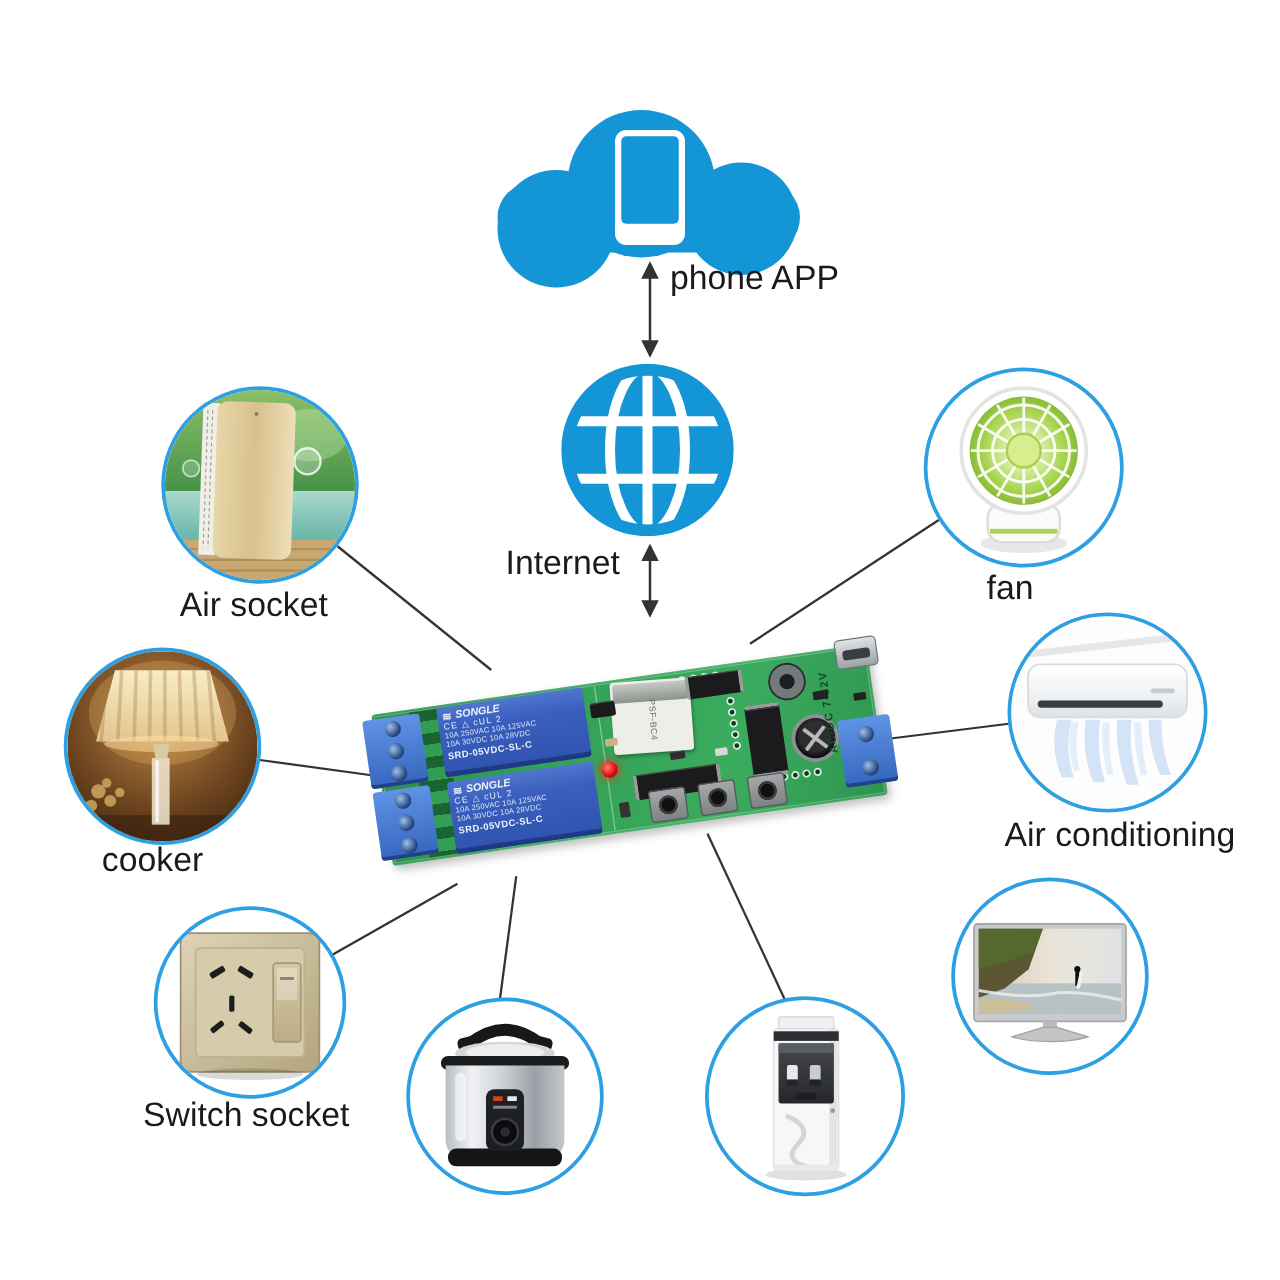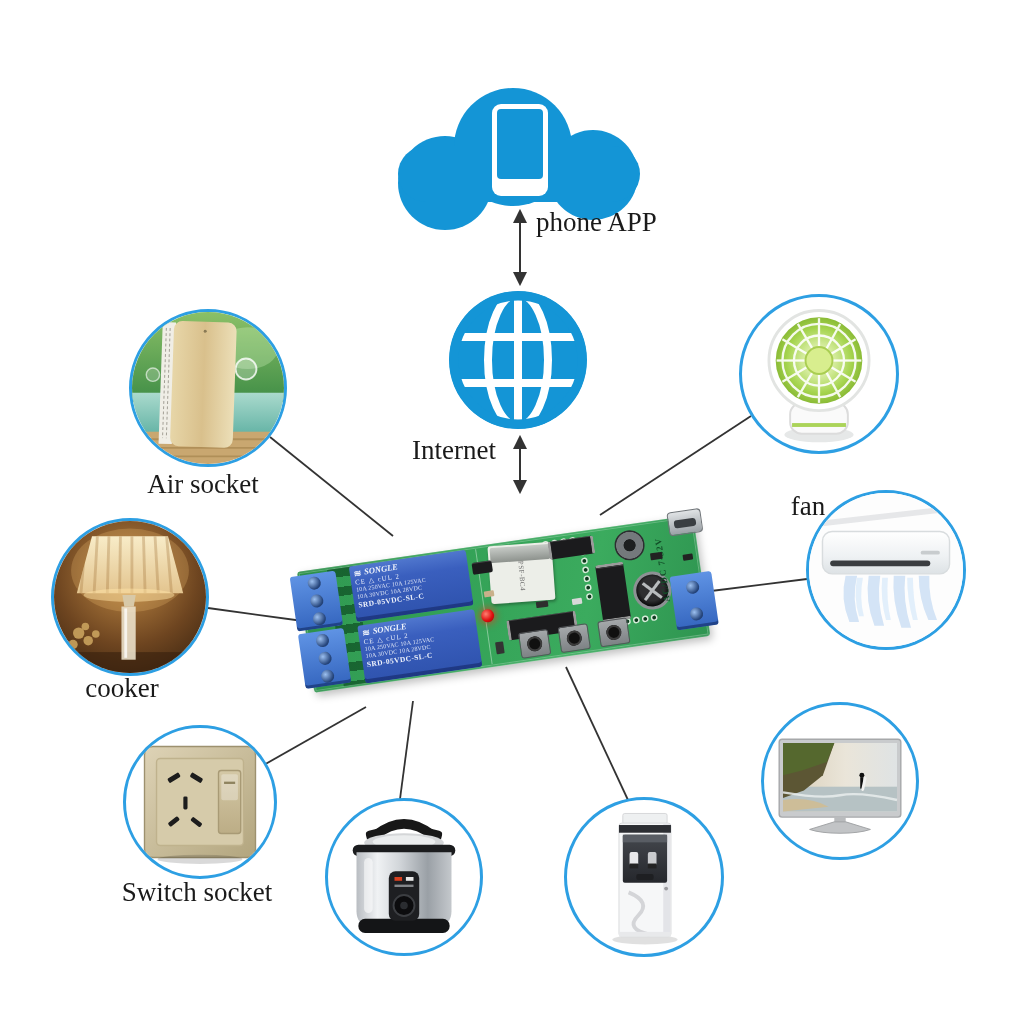--- a/index.html
+++ b/index.html
@@ -1,34 +1,34 @@
 <!DOCTYPE html>
 <html><head>
 <meta charset="utf-8">
 <style>
   html,body{margin:0;padding:0;background:#fff;}
   .stage{position:relative;width:1024px;height:968px;background:#fff;overflow:hidden;
-         font-family:Liberation Serif, serif;color:#1a1a1a;}
+         font-family:Liberation Sans, sans-serif;color:#1a1a1a;}
   .wires{position:absolute;left:0;top:0;width:1024px;height:1024px;}
   
   .cloud{position:absolute;left:398px;top:88px;width:242px;height:114px;}
   .cloud .cc{position:absolute;border-radius:50%;background:#1495d6;}
   .cloud .c1{left:0;top:48px;width:94px;height:94px;}
   .cloud .c2{left:56px;top:0;width:118px;height:118px;}
   .cloud .c3{left:150px;top:42px;width:90px;height:90px;}
   .cloud .cbase{position:absolute;left:0;top:58px;width:242px;height:56px;border-radius:28px;background:#1495d6;}
   .phone{position:absolute;left:94px;top:16px;width:56px;height:92px;border-radius:9px;background:#fff;}
   .phone .screen{position:absolute;left:5px;right:5px;top:5px;bottom:17px;border-radius:4px;background:#1495d6;}
   .phone .homebtn{position:absolute;left:23px;bottom:3px;width:10px;height:10px;border-radius:50%;background:#fff;}
   
   .lbl{position:absolute;font-size:27px;line-height:1.1;text-align:center;color:#1a1a1a;white-space:nowrap;}
   .lbl-phone{left:536px;top:208px;text-align:left;}
   .lbl-internet{left:296px;top:436px;width:200px;text-align:right;}
   .lbl-air-cleaner{left:103px;top:470px;width:200px;}
-  .lbl-fan{left:708px;top:456px;width:200px;margin-top:36px;}
+  .lbl-fan{left:708px;top:456px;width:200px;}
   .lbl-light{left:22px;top:674px;width:200px;}
   .lbl-ac{left:786px;top:654px;width:220px;}
   .lbl-switch{left:97px;top:878px;width:200px;}
   .lbl-tv{left:743px;top:862px;width:200px;}
   .lbl-rice{left:298px;top:956px;width:200px;}
   .lbl-water{left:526px;top:958px;width:220px;}
   
   .globe{position:absolute;left:449px;top:291px;width:138px;height:138px;}
   
   .dev{position:absolute;border-radius:50%;border:3px solid #2d9fe3;background:#fff;overflow:hidden;box-sizing:border-box;}
@@ -391,20 +391,21 @@
         <path d="M88,86 q-2,26 8,54 l10,0 q-9,-28 -6,-54 z"></path>
         <path d="M114,86 q0,24 10,46 l9,0 q-9,-22 -8,-46 z"></path>
       </g>
       <g fill="rgba(200,225,250,.5)">
         <path d="M50,88 q-4,20 2,40 l5,0 q-5,-20 -1,-40 z"></path>
         <path d="M76,88 q-2,22 4,44 l5,0 q-5,-22 -3,-44 z"></path>
         <path d="M102,88 q0,22 6,44 l5,0 q-5,-22 -5,-44 z"></path>
       </g>
     </svg>
   </div>
+  <div class="lbl lbl-ac">Air conditioning</div>
 
   <div class="dev dev-switch">
     <svg viewBox="0 0 160 160">
       <defs>
         <linearGradient id="ssP" x1="0" y1="0" x2="1" y2="1">
             <stop offset="0" stop-color="#ded3b6"></stop>
             <stop offset="1" stop-color="#b2a57e"></stop>
           </linearGradient>
         <linearGradient id="ssW" x1="0" y1="0" x2="0" y2="1">
             <stop offset="0" stop-color="#d4c8a6"></stop>

